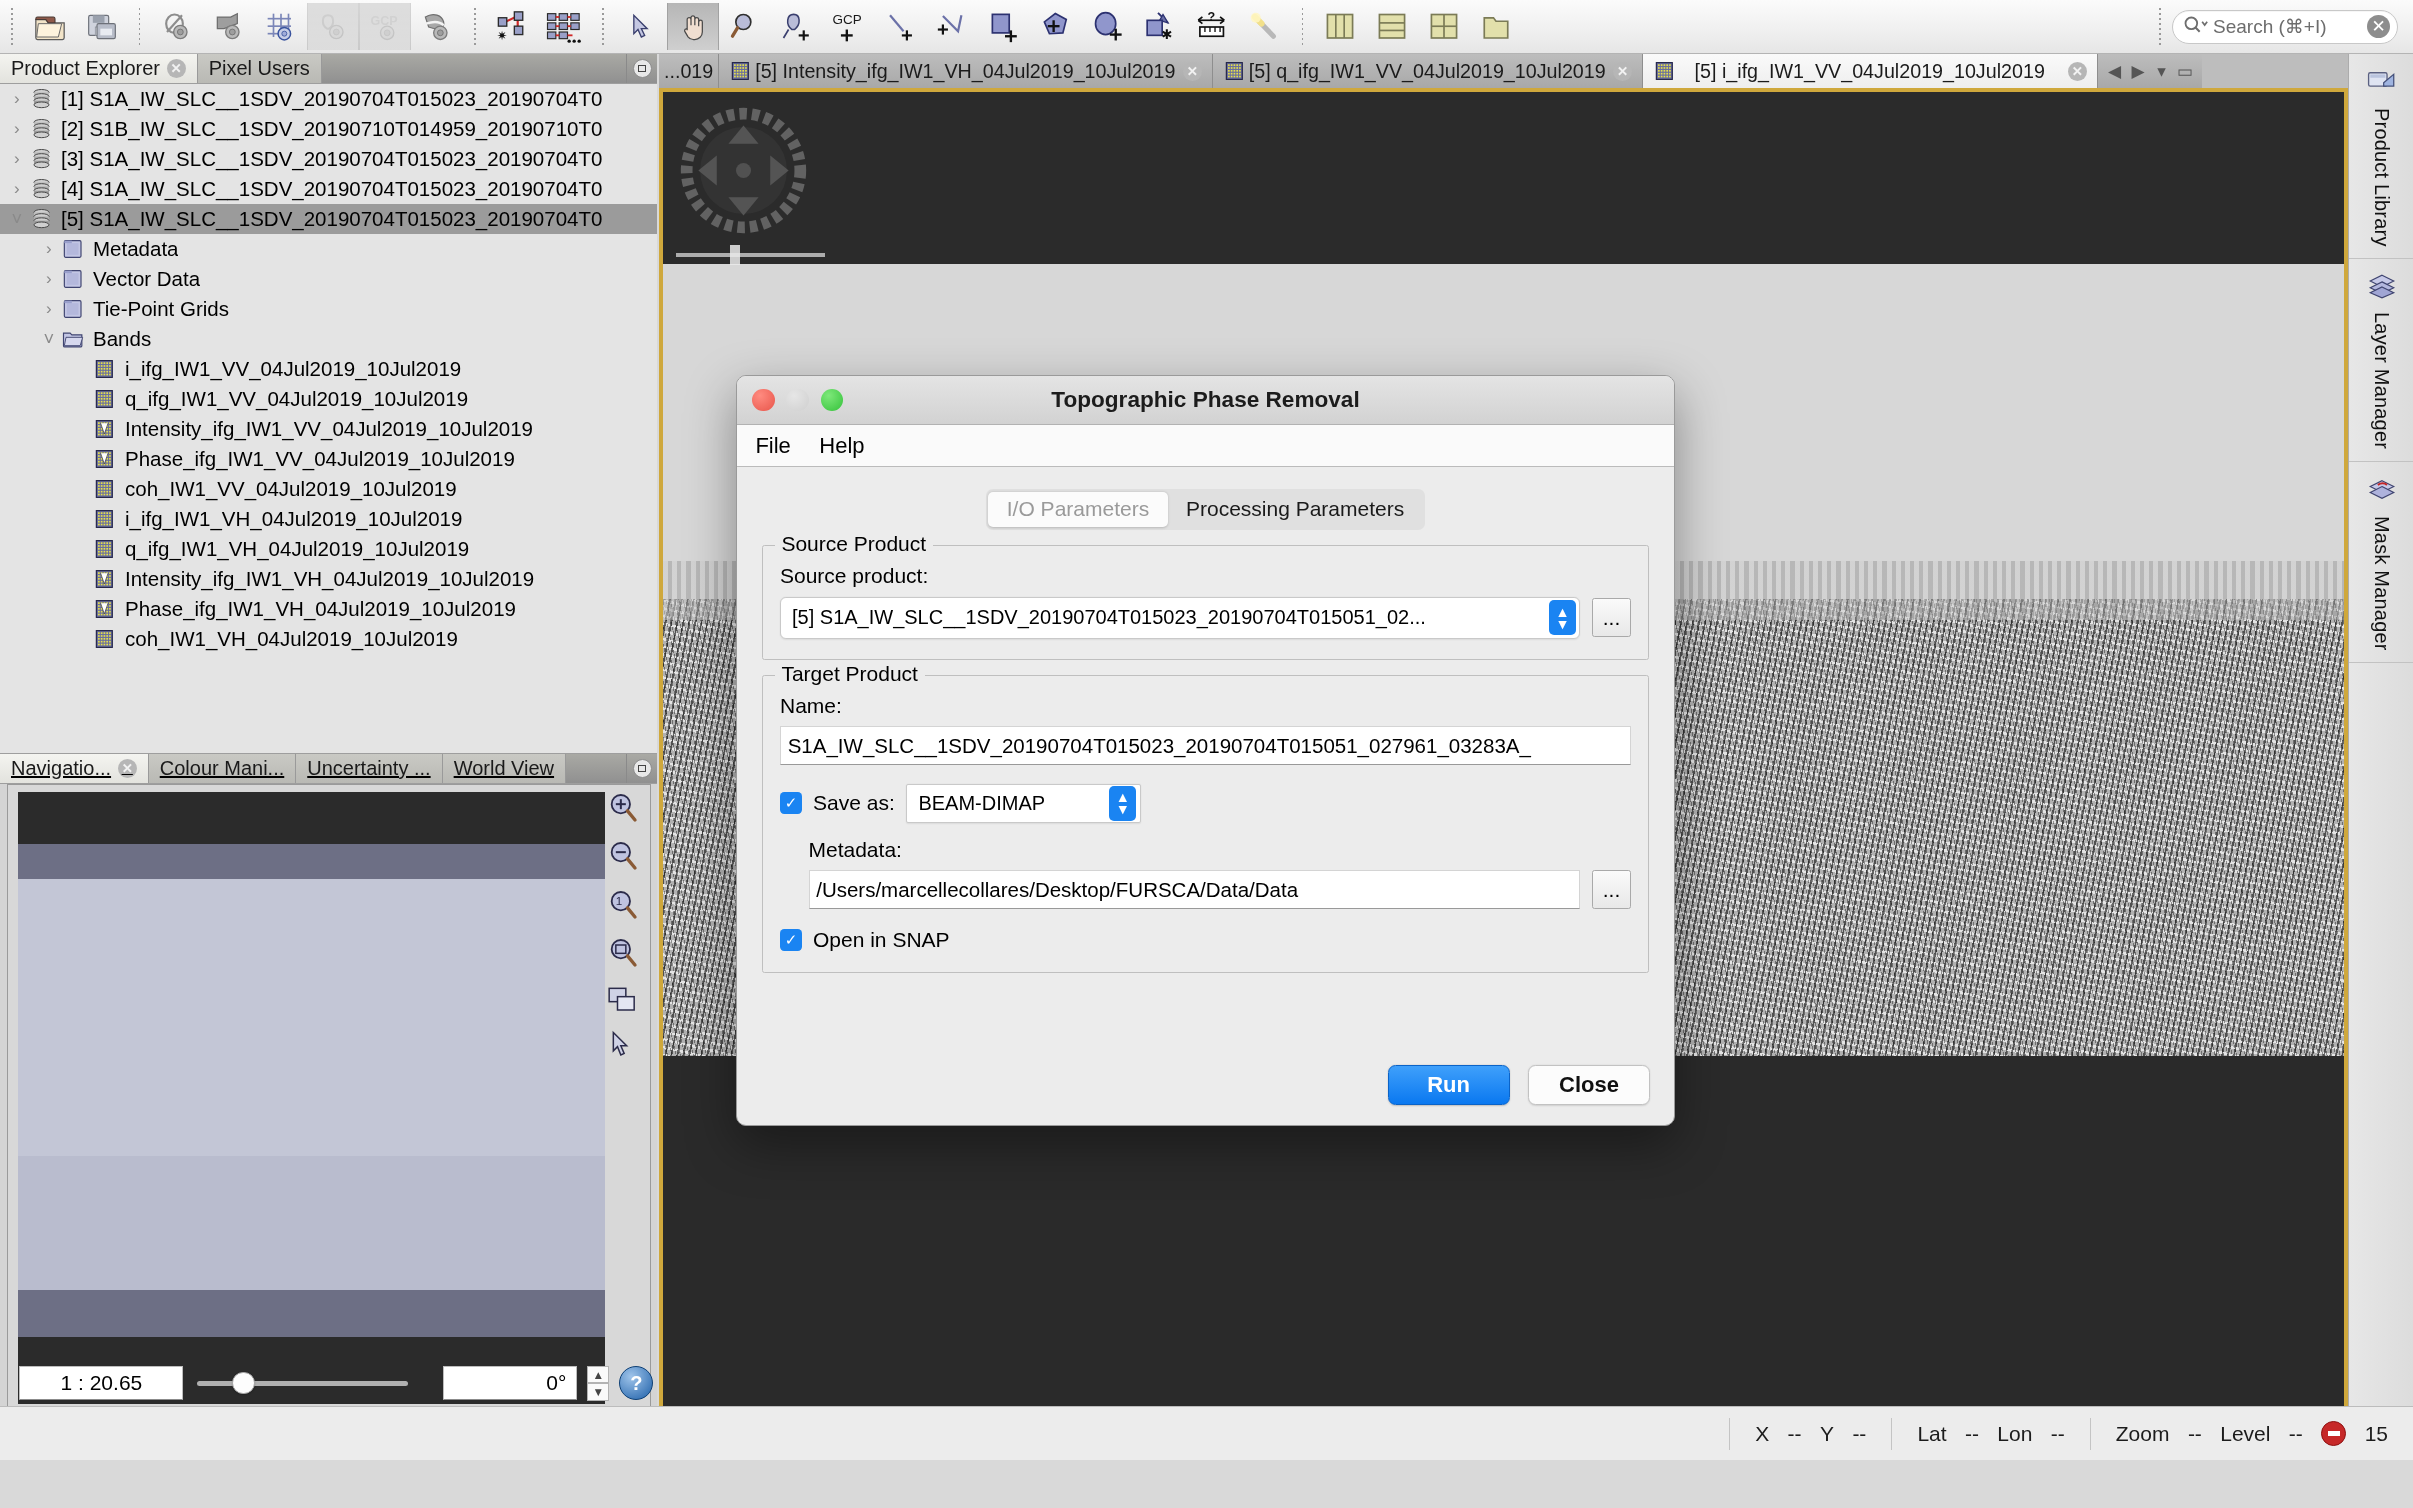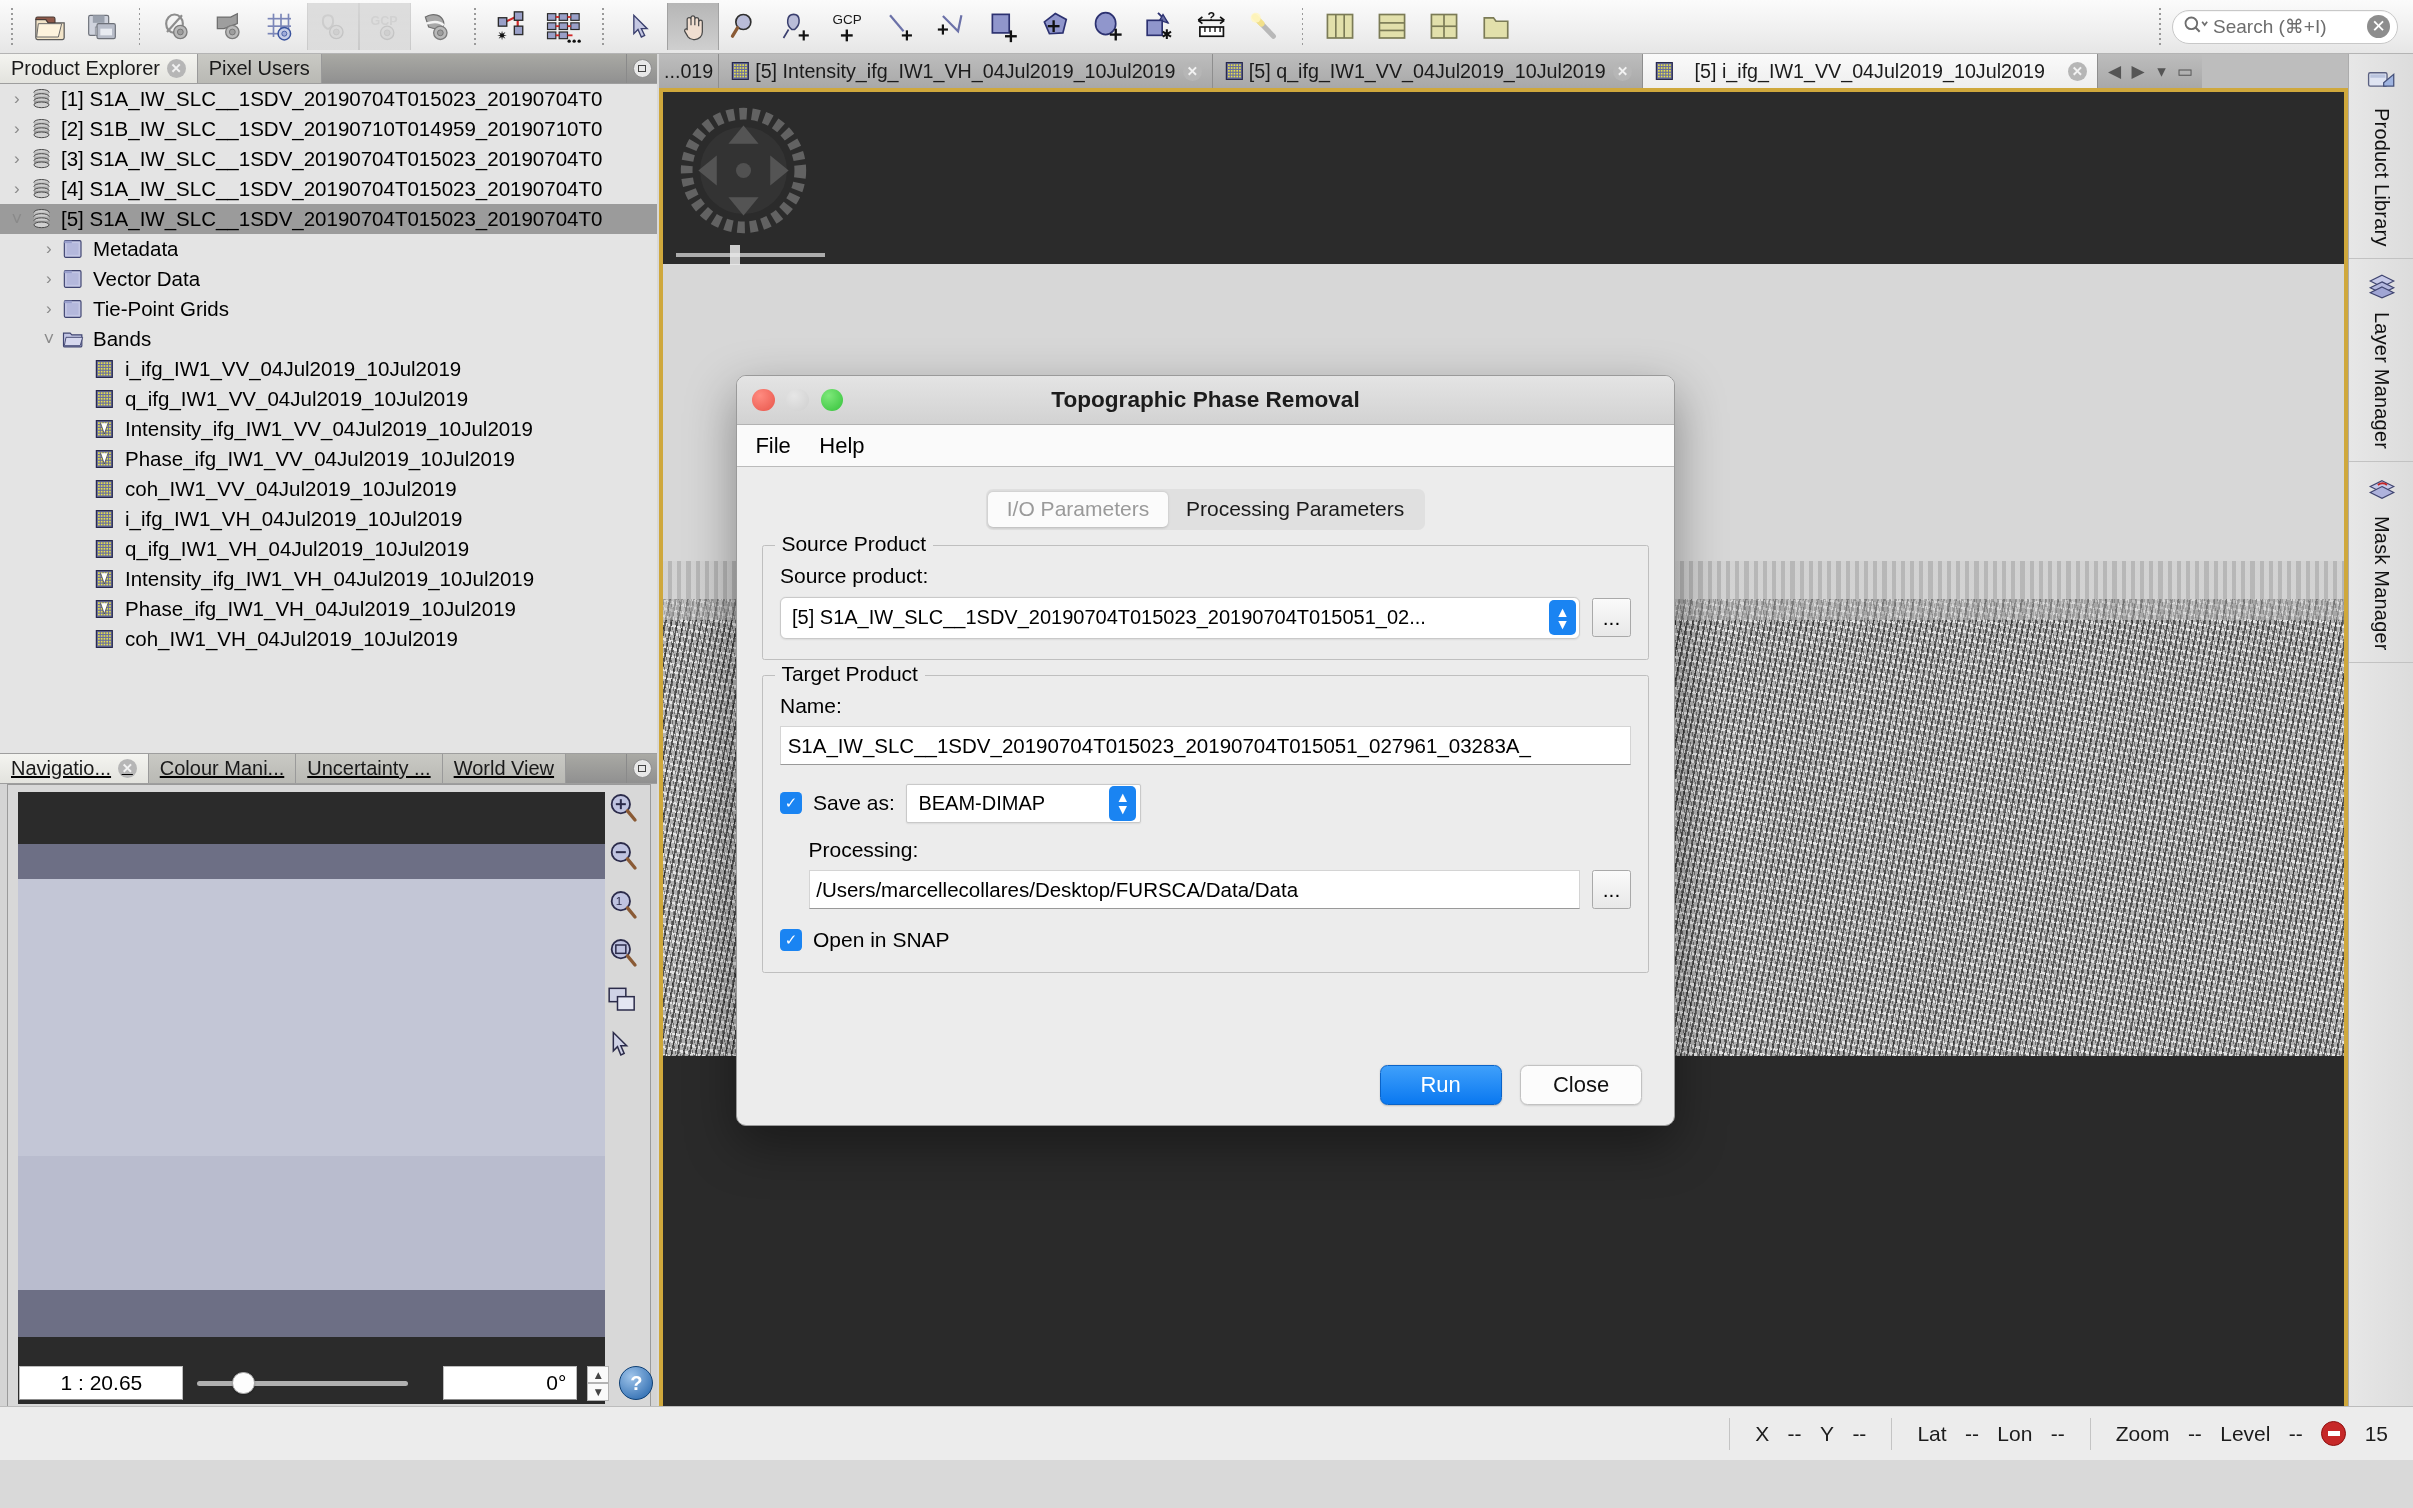--- a/index.html
+++ b/index.html
@@ -163,21 +163,21 @@
      display:flex; align-items:center; padding:0 6.7px; font-size:20.5px; white-space:nowrap; overflow:hidden;}
   .cbrow { display:flex; align-items:center; gap:11px; margin-top:18.4px;}
   .cb { width:22px;height:22px;border-radius:4.2px;background:#1a84f2;color:#fff;font-size:15px;
      display:flex;align-items:center;justify-content:center; flex:none;}
   .smallcombo { height:39px; width:235px; background:#fff; border:0.8px solid #c9c9c9; border-radius:2px;
      display:flex; align-items:center; padding:0 3.4px 0 11.7px; font-size:20px;
      box-shadow:0 0.8px 1.7px rgba(0,0,0,.08);}
   .smallcombo .ctext{flex:1;}
   .indentblk { padding-left:28.5px; margin-top:15px;}
   .dlg-foot { position:absolute; left:0; right:0; bottom:0; height:80px; display:flex;
-     align-items:center; justify-content:flex-end; gap:18.4px; padding-right:32px;}
+     align-items:center; justify-content:flex-end; gap:18.4px; padding-right:24px;font-weight:bold;}
   .btn { height:40px; min-width:122px; border-radius:7.5px; display:flex; align-items:center;
      justify-content:center; font-size:22px; }
   .btn.primary { background:linear-gradient(180deg,#3fa0fb,#0a78f0); color:#fff;
      border:0.8px solid #0a63c8; box-shadow:0 0.8px 1.7px rgba(0,0,0,.2);}
   .btn.normal { background:#fcfcfc; color:#111; border:0.8px solid #c2c2c2;
      box-shadow:0 0.8px 1.7px rgba(0,0,0,.12);}
 </style>
 </head>
 <body>
 
@@ -1282,21 +1282,21 @@
         <div class="cbrow">
           <span class="cb">✓</span>
           <span>Save as:</span>
           <div class="smallcombo">
             <span class="ctext">BEAM-DIMAP</span>
             <span class="stepper">▲<br>▼</span>
           </div>
         </div>
 
         <div class="indentblk">
-          <span class="flabel">Processing:</span>
+          <span class="flabel">Metadata:</span>
           <div class="rowflex">
             <div class="txtfield">/Users/marcellecollares/Desktop/FURSCA/Data/Data</div>
             <div class="dots">...</div>
           </div>
         </div>
 
         <div class="cbrow">
           <span class="cb">✓</span>
           <span>Open in SNAP</span>
         </div>

